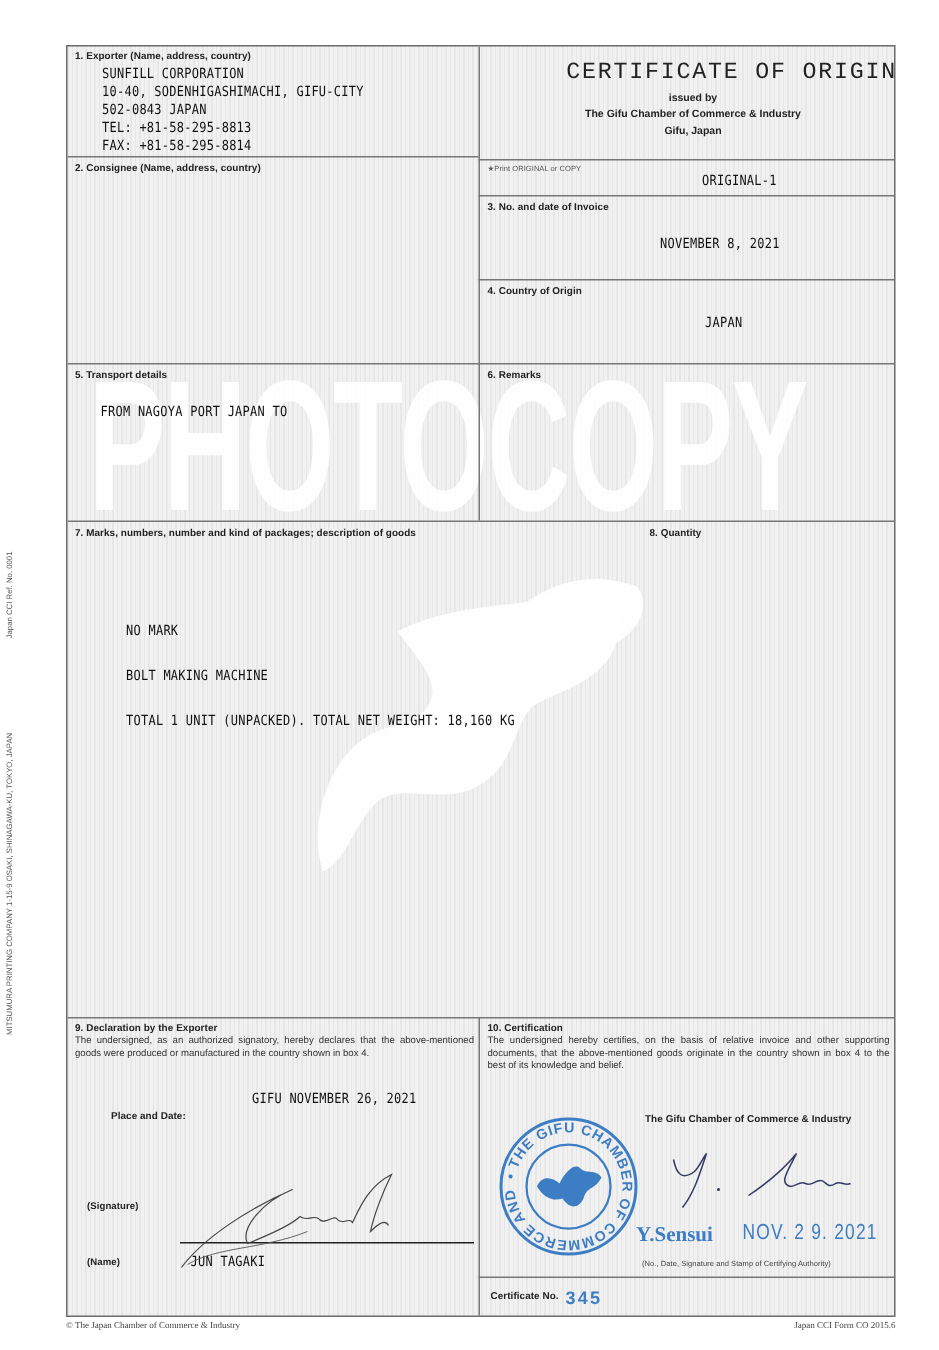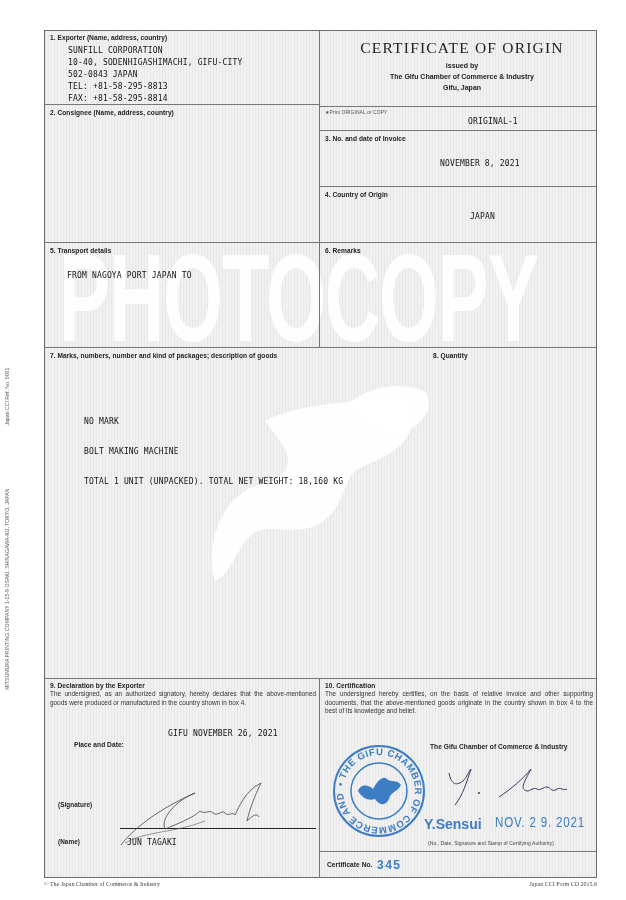--- a/index.html
+++ b/index.html
@@ -13,32 +13,32 @@
     background-image: repeating-linear-gradient(90deg, rgba(0,0,0,0.045) 0px, rgba(0,0,0,0.045) 1px, transparent 1px, transparent 3px);
     overflow: hidden;
   }
   .hl { position: absolute; height: 1px; background: #777; }
   .vl { position: absolute; width: 1px; background: #777; }
 
   .lbl { position: absolute; font-size: 6.6px; font-weight: bold; color: #222; white-space: nowrap; letter-spacing: 0.05px; }
   .mono { position: absolute; font-family: "DejaVu Sans Mono", "Liberation Mono", monospace; font-size: 9.3px; color: #111; white-space: nowrap; transform: scaleX(0.86); transform-origin: left top; letter-spacing: 0.2px; }
   .small { position: absolute; font-size: 6.4px; color: #333; line-height: 8.6px; text-align: justify; }
 
-  .title { position: absolute; left: 281px; width: 272px; top: 8px; text-align: center; font-family: Liberation Serif, serif; font-size: 15.5px; letter-spacing: 1.2px; color: #222; }
+  .title { position: absolute; left: 281px; width: 272px; top: 8px; text-align: right; font-family: Liberation Mono, monospace; font-size: 15.5px; letter-spacing: 1.2px; color: #222; }
   .issued { position: absolute; left: 281px; width: 272px; text-align: center; font-size: 7px; font-weight: bold; color: #222; }
 
   .watermark { position: absolute; font-family: "Liberation Sans", sans-serif; font-weight: bold; color: #ffffff; opacity: 0.93; white-space: nowrap; pointer-events: none; transform: scaleX(0.62); transform-origin: left top; letter-spacing: -2px; }
 
   .dove { position: absolute; pointer-events: none; }
 
   .side-text { position: absolute; left: 4px; top: 690px; transform: rotate(-90deg); transform-origin: left top; font-size: 5.2px; color: #555; white-space: nowrap; }
   .foot { position: absolute; top: 881px; font-family: "Liberation Serif", serif; font-size: 6px; color: #444; white-space: nowrap; }
 
   .stamp { position: absolute; }
-  .sensui { position: absolute; font-family: Liberation Sans, sans-serif; font-weight: bold; color: #3c7dc4; font-size: 14px; white-space: nowrap; }
+  .sensui { position: absolute; font-family: Liberation Serif, serif; font-weight: bold; color: #3c7dc4; font-size: 14px; white-space: nowrap; }
   .stampdate { position: absolute; font-family: "Liberation Sans", sans-serif; color: #3c7dc4; font-size: 14.5px; white-space: nowrap; transform: scaleX(0.8); transform-origin: left top; letter-spacing: 1px; }
   .certno { position: absolute; font-family: "Liberation Sans", sans-serif; font-weight: bold; color: #3c7dc4; font-size: 12px; letter-spacing: 1.5px; }
 </style>
 </head>
 <body>
 
 <div class="form">
 
   <div class="watermark" style="left:14px; top:205px; font-size:124px; line-height:124px;">PHOTOCOPY</div>
 

